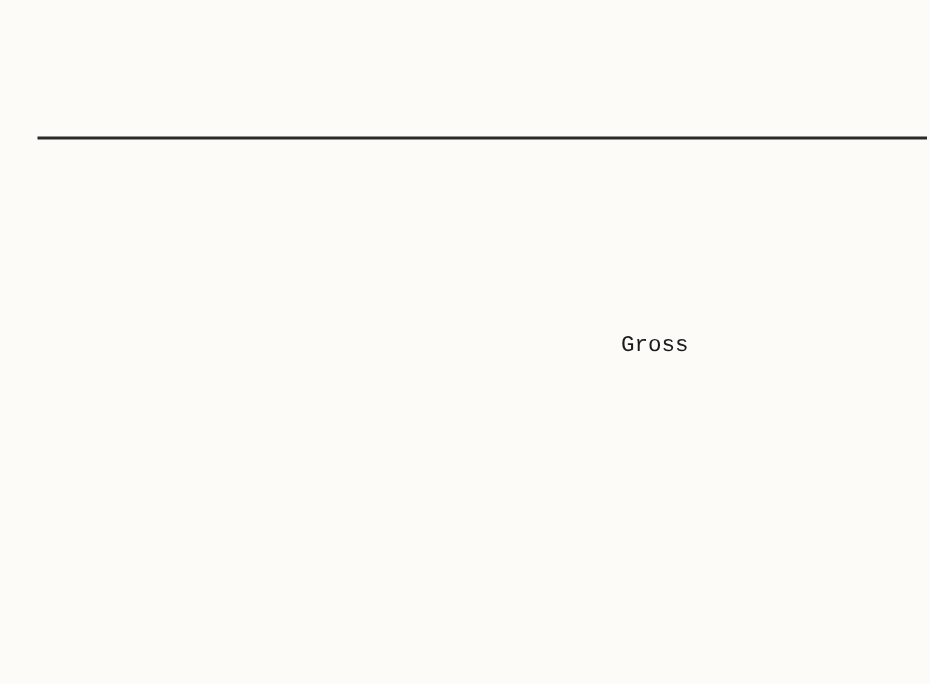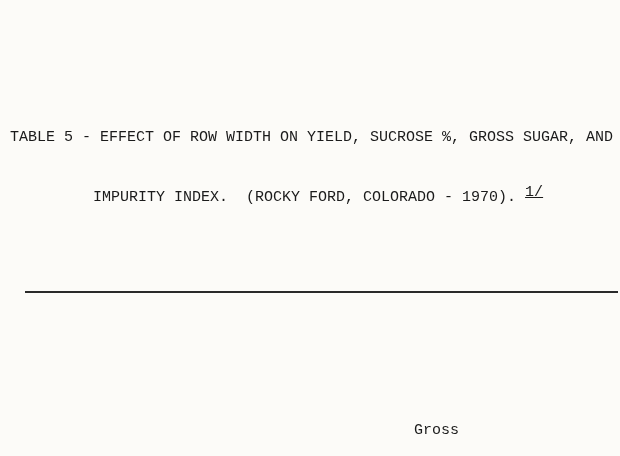--- a/index.html
+++ b/index.html
@@ -43,24 +43,20 @@
     top: -5px;
     text-decoration: underline;
   }
 </style>
 </head>
 <body>
 
 <div class="page">
 
   
-  <div class="title">
-    <div class="title-line1">TABLE 5 - EFFECT OF ROW WIDTH ON YIELD, SUCROSE %, GROSS SUGAR, AND</div>
-    <div class="title-line2"><span>IMPURITY INDEX.  (ROCKY FORD, COLORADO - 1970). </span><span class="sup">1/</span></div>
-  </div>
   <div class="rule title-rule"></div>
 
   
   <div class="grid thead">
     <div class="hc1">
       
       
     </div>
     <div class="hc2">
       

